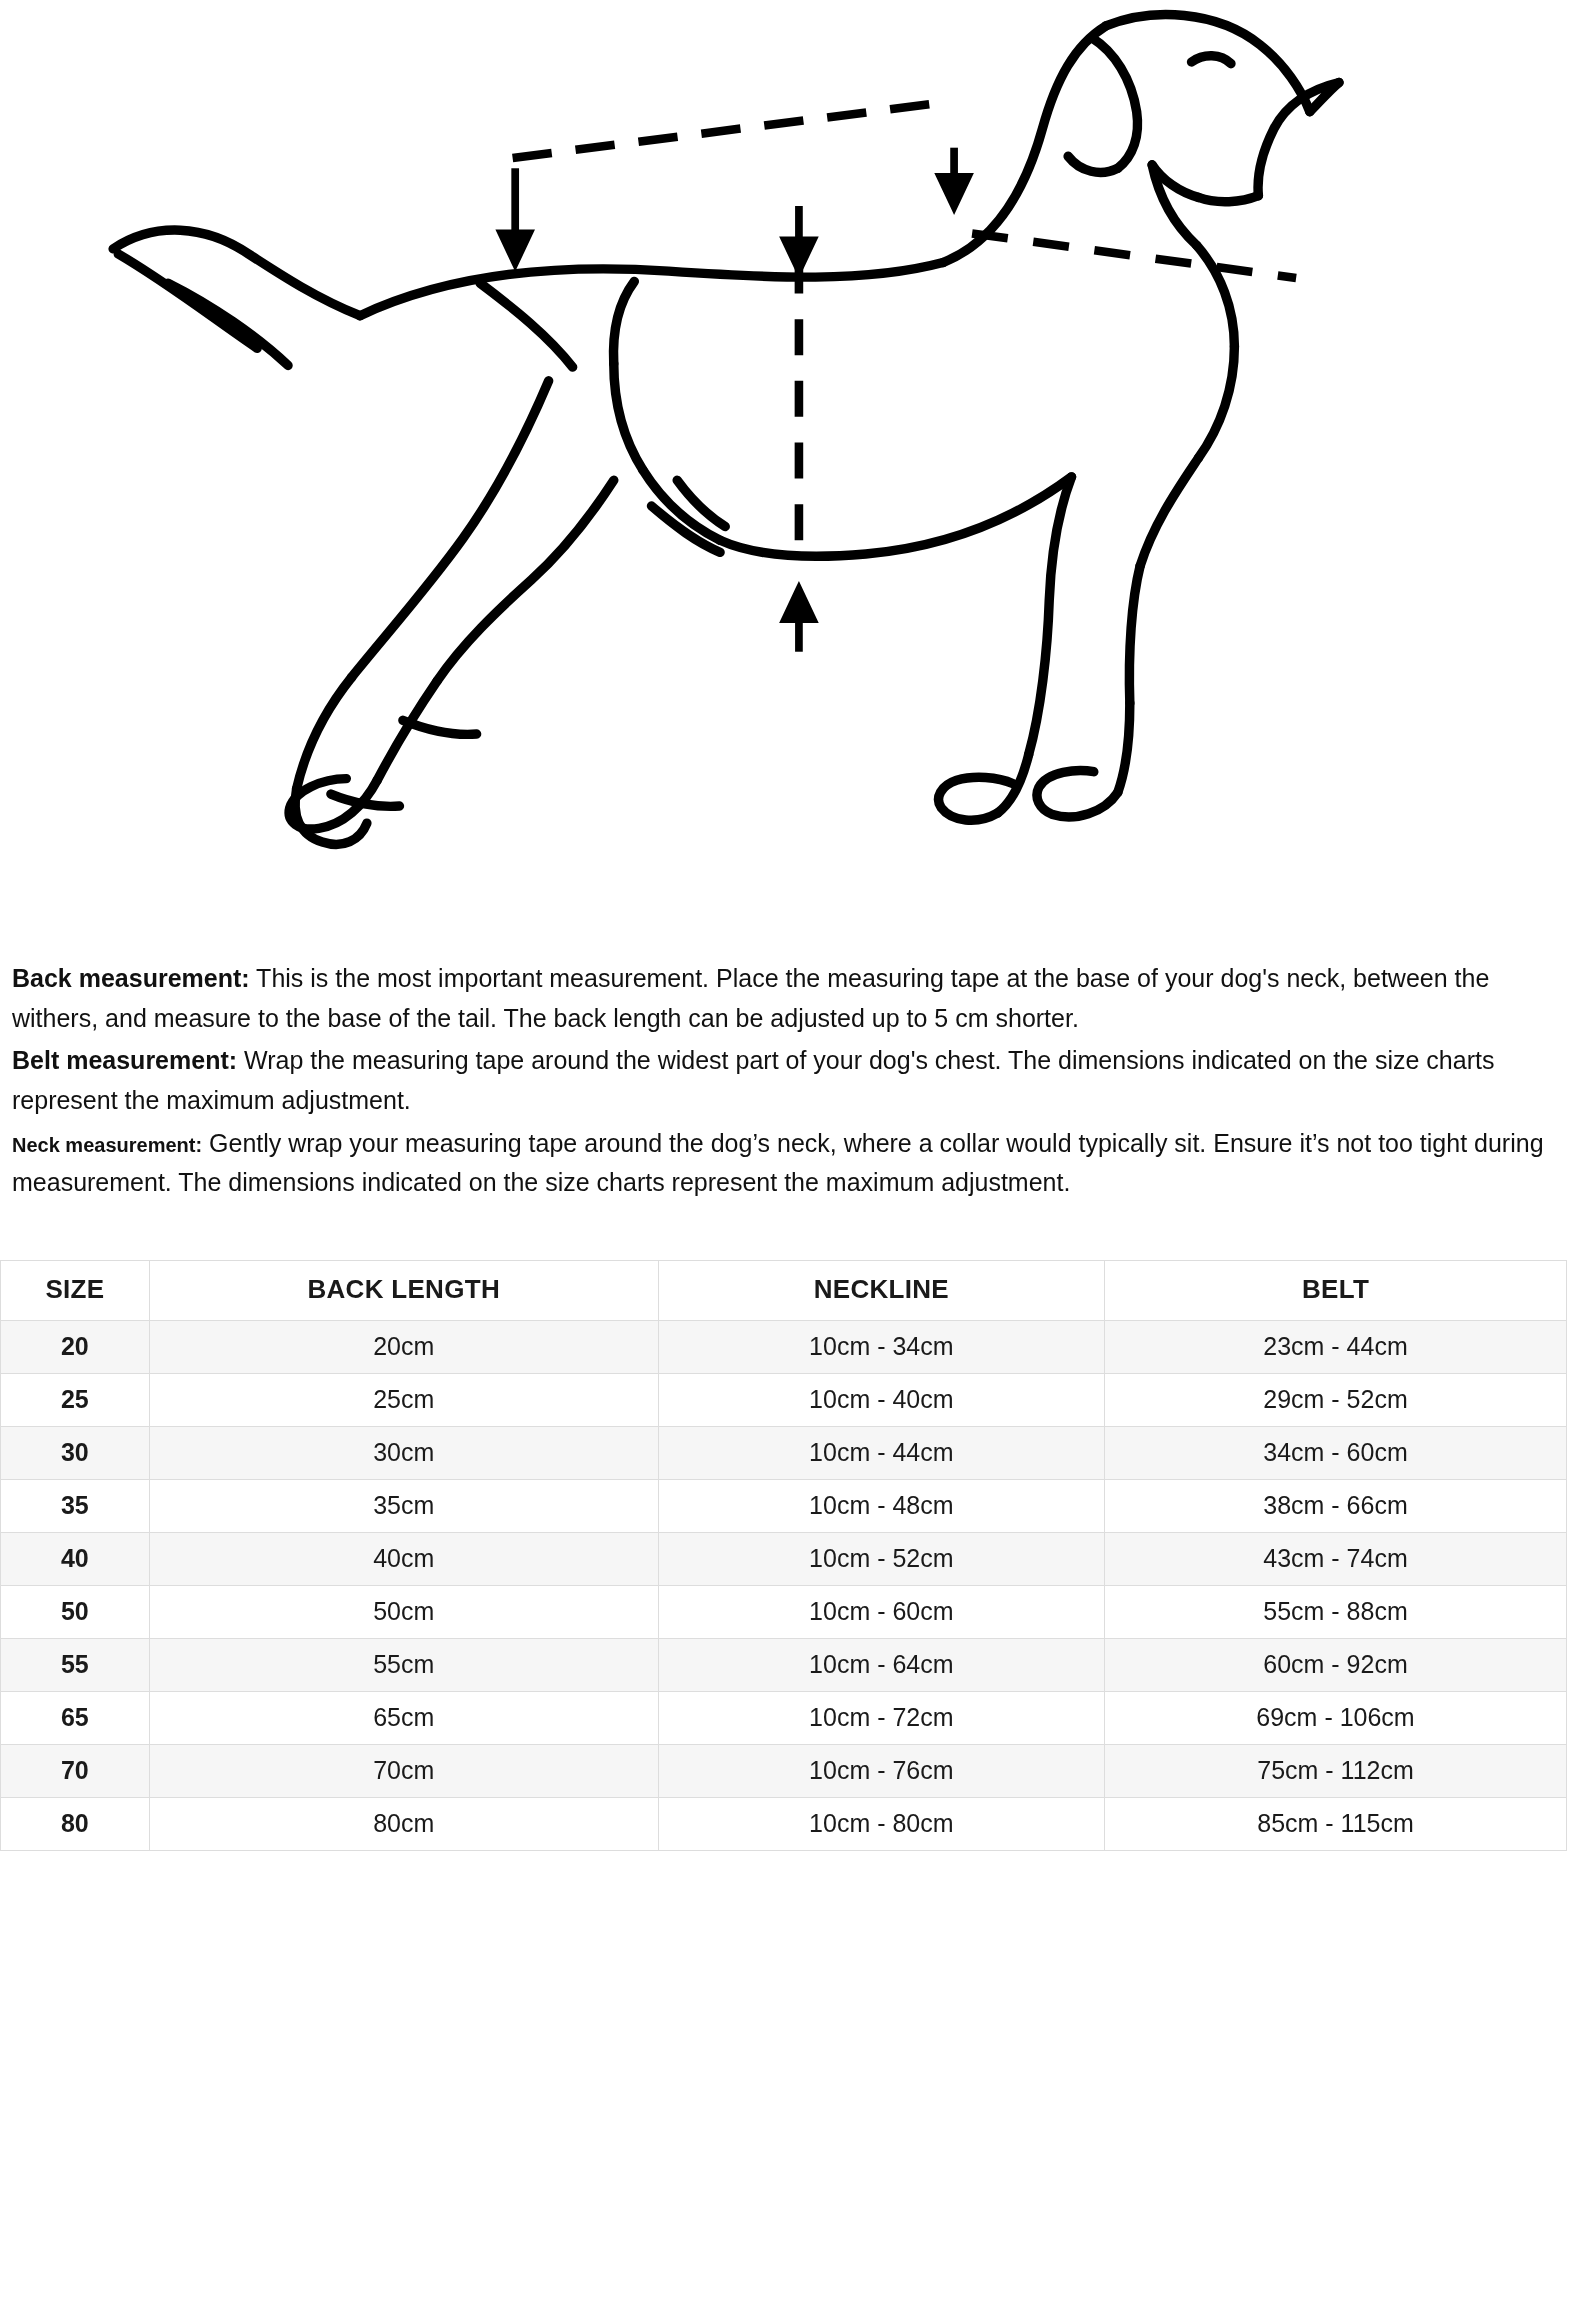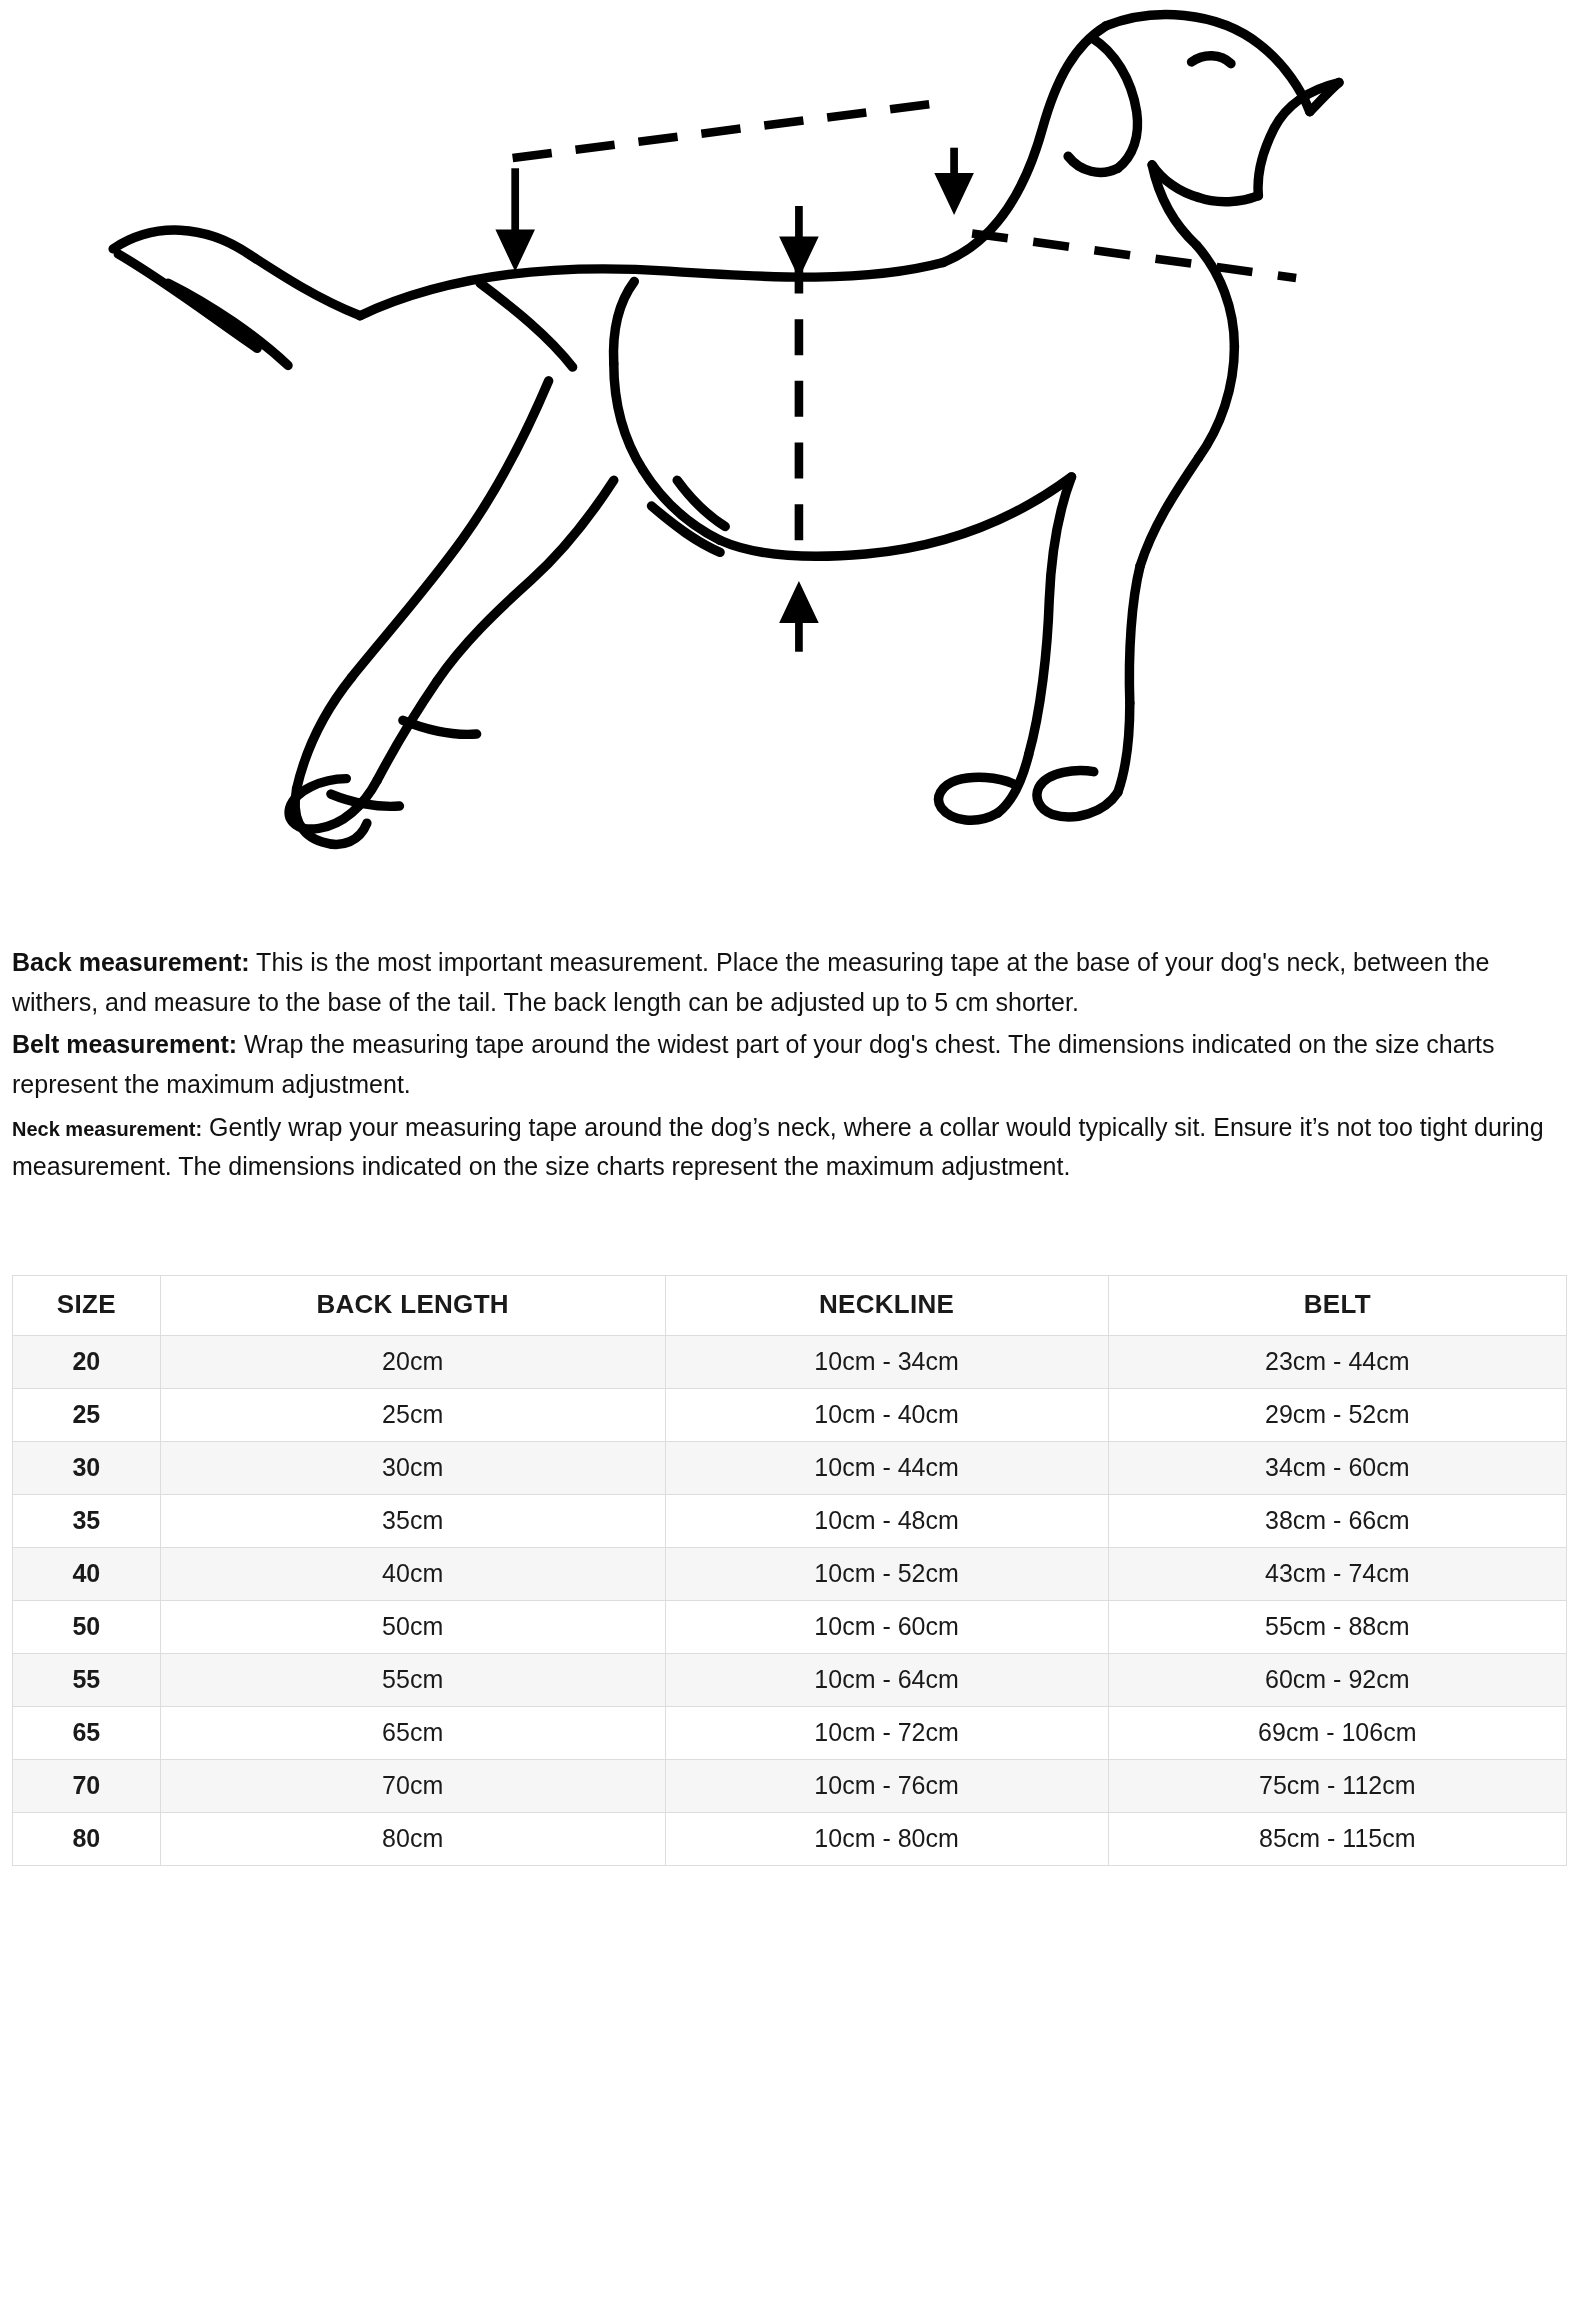--- a/index.html
+++ b/index.html
@@ -29,39 +29,39 @@
   }
   .illustration svg {
     display: block;
     width: 1579px;
     height: 892px;
   }
 
   
   .description {
     padding: 0 20px 0 12px;
-    margin-top: 51px;
+    margin-top: 67px;
     font-size: 25px;
     line-height: 1.58;
     color: #111111;
   }
   .description p {
     margin: 0 0 3.4px 0;
   }
   .description .lbl {
     font-weight: bold;
   }
   .para-neck .lbl {
     font-size: 20px;
   }
 
   
   .table-wrap {
-    margin-top: 88px;
-    padding: 0 12px 0 12px;
+    margin-top: 57px;
+    padding: 0 12px 0 0;
   }
   table.size-table {
     width: 100%;
     border-collapse: collapse;
     font-size: 25px;
   }
   table.size-table th,
   table.size-table td {
     border: 0.9px solid #dddddd;
     text-align: center;

